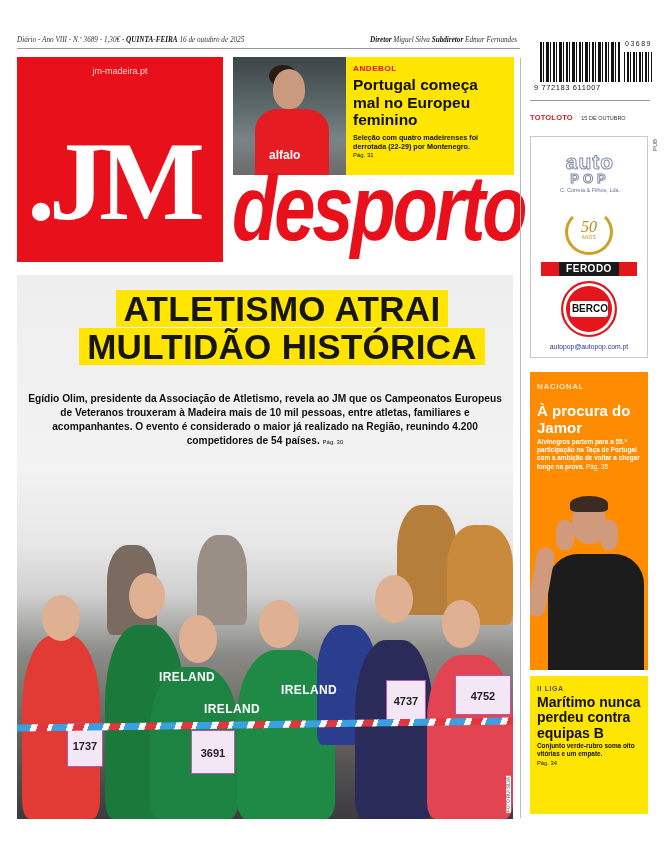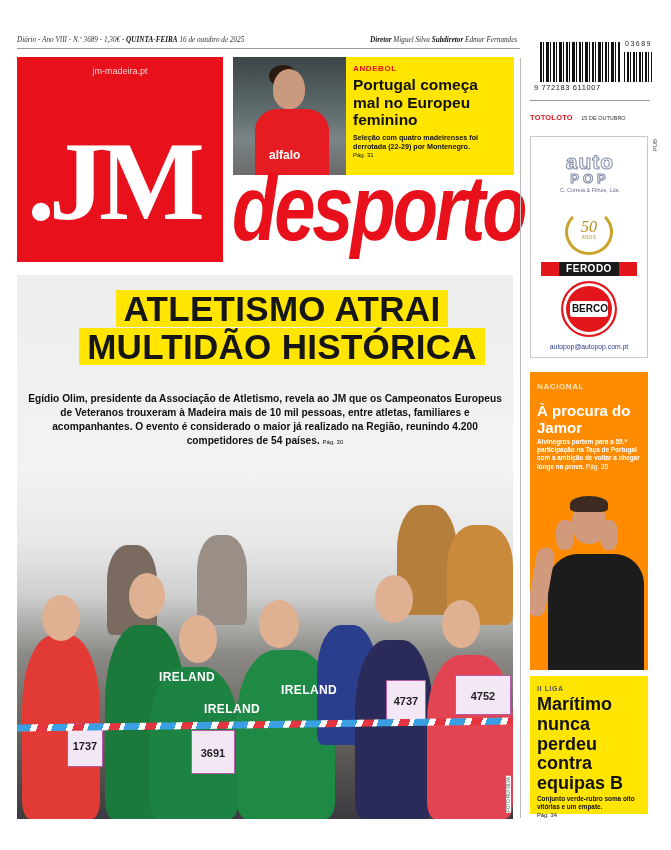--- a/index.html
+++ b/index.html
@@ -90,21 +90,21 @@
   .nacional .man-head { position: absolute; left: 42px; top: 130px; width: 34px; height: 42px; border-radius: 45%; background: #d29a7c; }
   .nacional .man-hair { position: absolute; left: 40px; top: 124px; width: 38px; height: 16px; border-radius: 50% 50% 20% 20%; background: #3b2b22; }
   .nacional .hand-l { position: absolute; left: 26px; top: 148px; width: 18px; height: 30px; border-radius: 40%; background: #d29a7c; }
   .nacional .hand-r { position: absolute; left: 70px; top: 148px; width: 18px; height: 30px; border-radius: 40%; background: #d29a7c; }
   .nacional .man-body { position: absolute; left: 18px; top: 182px; width: 96px; height: 130px; border-radius: 30px 30px 0 0; background: #1c1c1c; }
   .nacional .arm-l { position: absolute; left: 2px; top: 175px; width: 18px; height: 70px; border-radius: 10px; background: #d29a7c; transform: rotate(10deg); }
 
   
   .liga { position: absolute; left: 530px; top: 676px; width: 118px; height: 138px; background: #ffe500; padding: 9px 7px; }
   .liga .kicker { color: #555; font-size: 7px; }
-  .liga .headline { font-size: 18px; font-weight: bold; line-height: 1.1; margin-top: 3px; color: #111; }
+  .liga .headline { font-size: 14px; font-weight: bold; line-height: 1.1; margin-top: 3px; color: #111; }
   .liga .sub { font-size: 6.4px; font-weight: bold; line-height: 1.28; margin-top: 1px; }
   .liga .page { font-size: 5.8px; margin-top: 1px; }
 </style>
 </head>
 <body>
 
 <div class="topline topline-left">
   <span>Diário - Ano VIII - N.º 3689 - 1,30€ -</span>
   <b>QUINTA-FEIRA</b>
   <span>16 de outubro de 2025</span>

